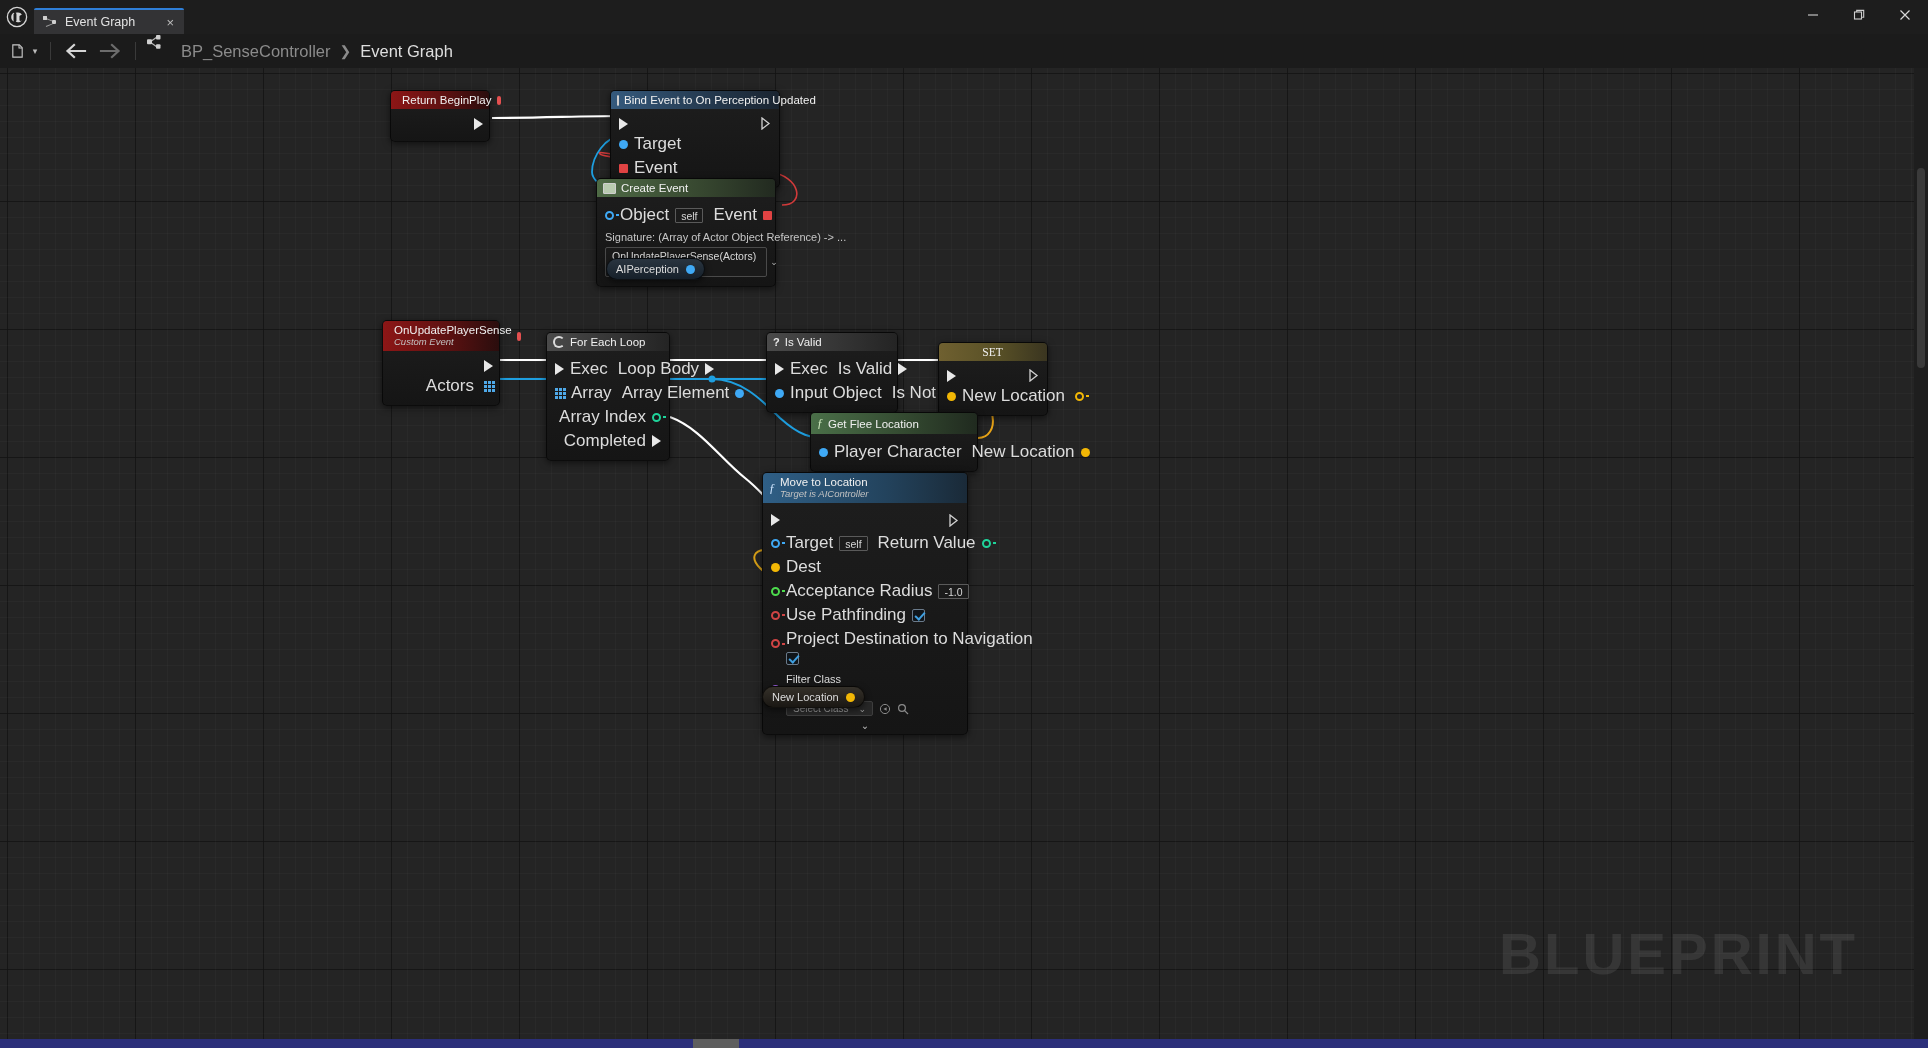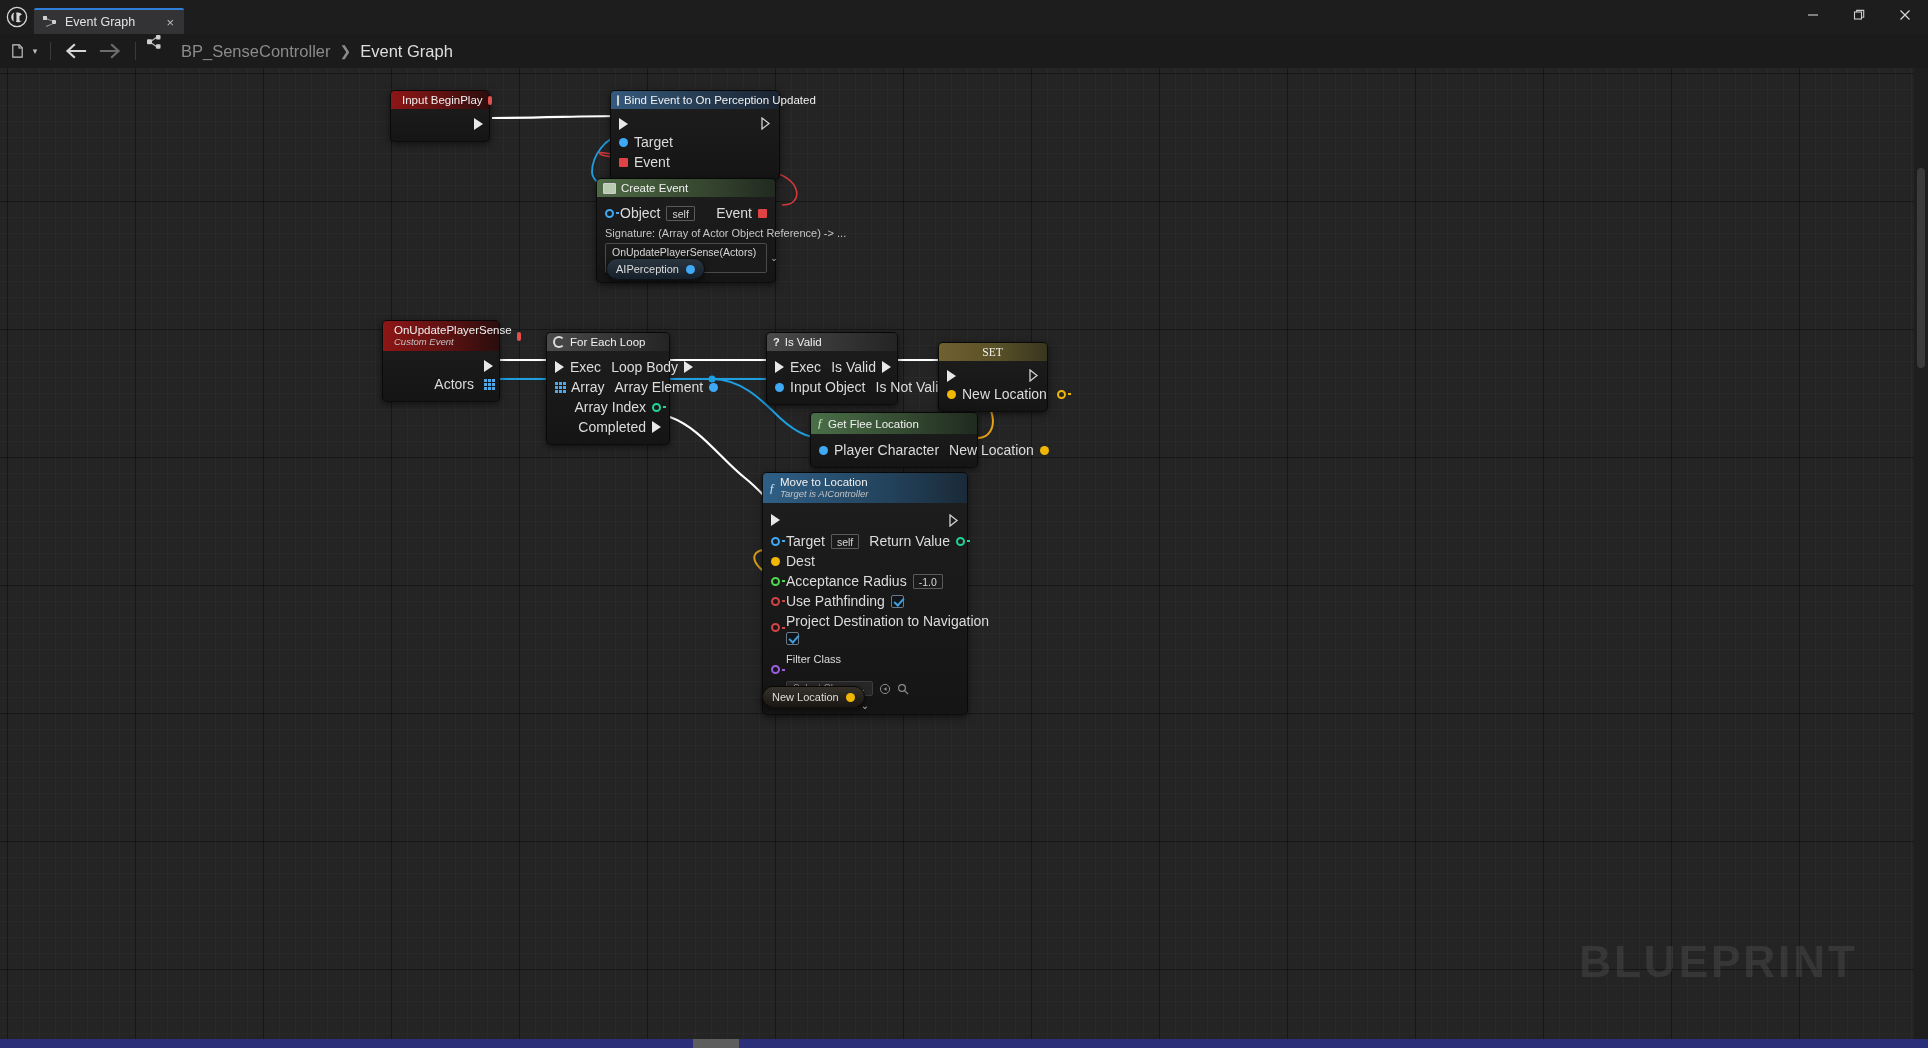--- a/index.html
+++ b/index.html
@@ -87,21 +87,21 @@
       linear-gradient(to right, rgba(0,0,0,0.55) 1px, transparent 1px),
       linear-gradient(to bottom, rgba(0,0,0,0.55) 1px, transparent 1px);
     background-size: 16px 16px, 16px 16px, 128px 128px, 128px 128px;
     background-position: 7px 5px, 7px 5px, 7px 5px, 7px 5px;
     overflow: hidden;
   }
   .wires { position: absolute; inset: 0; pointer-events: none; }
 
   .watermark {
     position: absolute; right: 56px; bottom: 56px;
-    font-size: 44px; font-weight: bold; letter-spacing: 3px;
+    font-size: 58px; font-weight: bold; letter-spacing: 3px;
     color: rgba(255,255,255,0.085);
     font-family: "Liberation Sans", sans-serif;
     user-select: none;
   }
 
   
   .node {
     position: absolute;
     border-radius: 5px;
     background: linear-gradient(#1e1e1e, #151515);
@@ -129,21 +129,21 @@
   .hdr-set   { background: linear-gradient(90deg, #6f6030 0%, #585026 55%, #3a3520 100%);
                justify-content: center; font-family: Liberation Serif, serif; }
 
   .node-body { padding: 6px 0 7px 0; position: relative; }
   .row {
     display: flex; align-items: center; justify-content: space-between;
     padding: 2px 8px; min-height: 17px; gap: 10px;
   }
   .pin-l, .pin-r { display: flex; align-items: center; gap: 6px; }
   .pin-r { margin-left: auto; }
-  .lbl { color: #dcdcdc; font-size: 14px; white-space: nowrap; }
+  .lbl { color: #dcdcdc; font-size: 17px; white-space: nowrap; }
 
   
   .exec {
     width: 0; height: 0; border-left: 9px solid #e8e8e8;
     border-top: 6px solid transparent; border-bottom: 6px solid transparent;
   }
   .exec-hollow {
     width: 10px; height: 13px; position: relative;
   }
   .exec-hollow svg { display: block; }
@@ -353,21 +353,21 @@
     <path d="M978,370 C1000,370 1000,330 962,318 C950,314 948,311 950,311" stroke="#e8a317" stroke-width="2" fill="none"></path>
 
     <path d="M670,349 C700,360 720,390 745,410 C765,426 770,438 782,440" stroke="#ffffff" stroke-width="2.2" fill="none"></path>
 
     <path d="M838,629 C860,629 868,620 866,600 C862,566 800,540 760,500 C750,490 754,482 766,482" stroke="#d8a017" stroke-width="2" fill="none"></path>
   </svg>
 
   <div class="node" style="left:390px; top:22px; width:100px;">
     <div class="node-hdr hdr-event">
       <span class="diamond"></span>
-      <span>Input BeginPlay</span>
+      <span>Return BeginPlay</span>
       <span class="node-badge"></span>
     </div>
     <div class="node-body" style="height:32px;">
       <div class="row" style="justify-content:flex-end; padding-right:6px;">
         <span class="exec"></span>
       </div>
     </div>
   </div>
 
   <div class="node" style="left:610px; top:22px; width:170px;">

